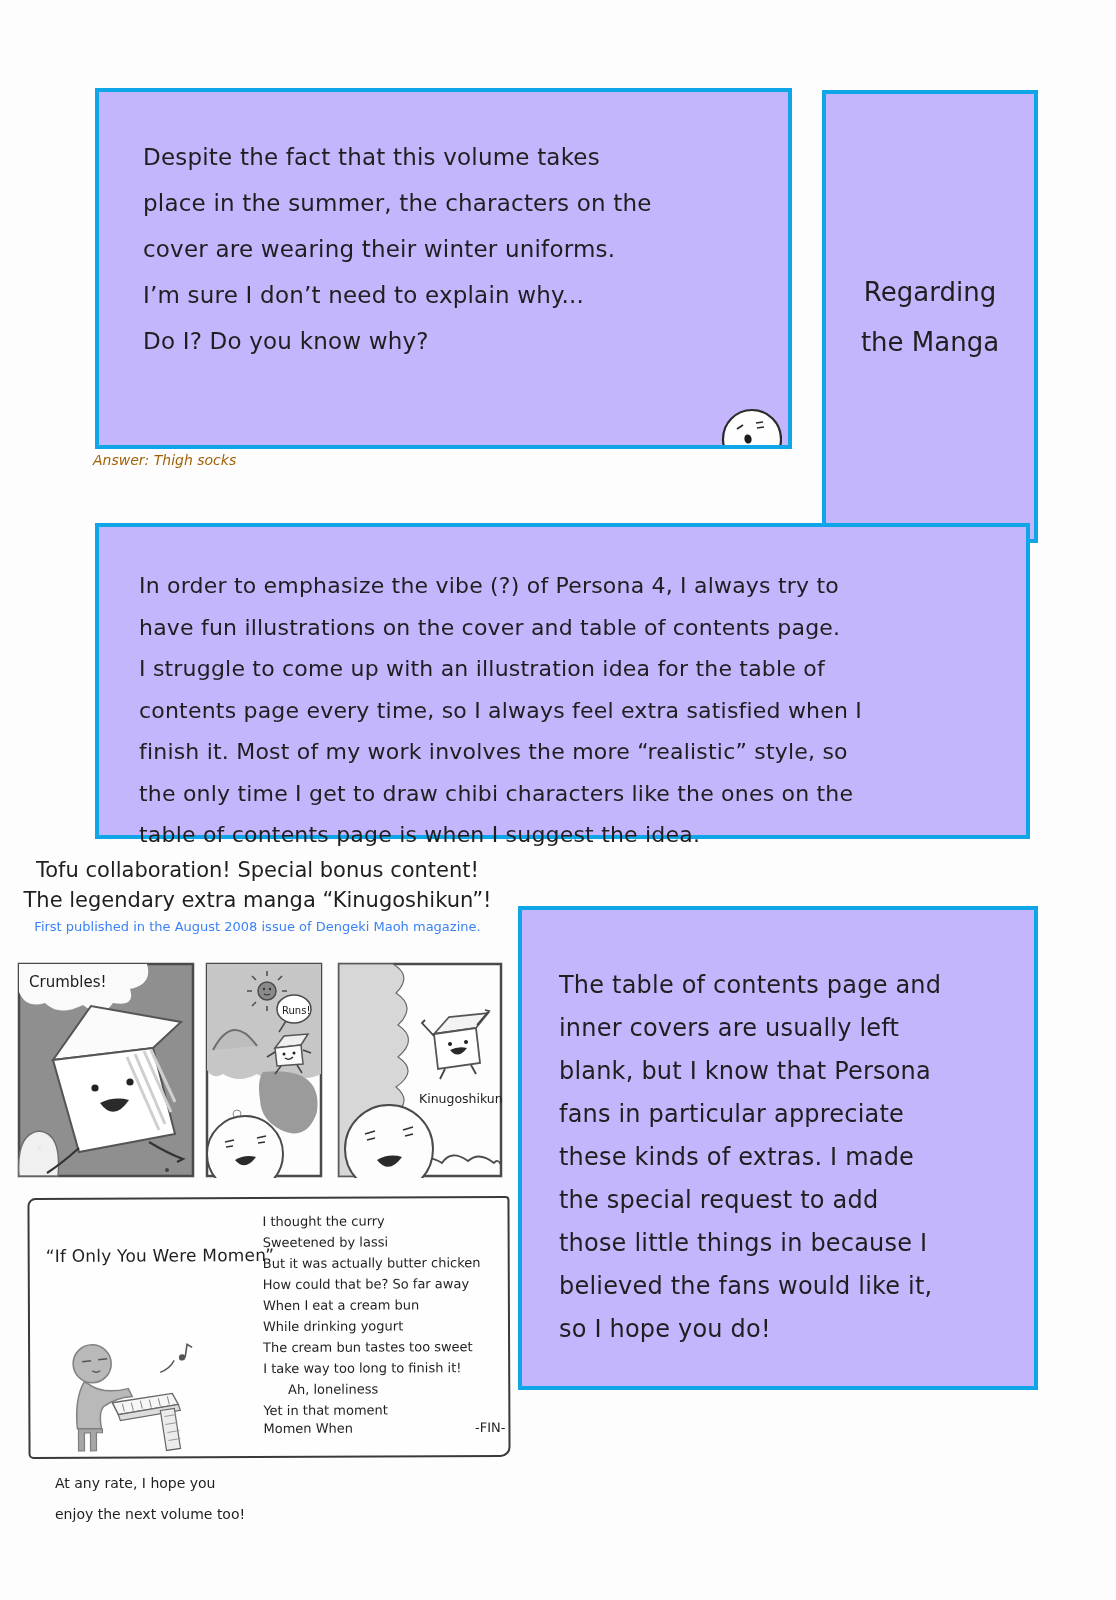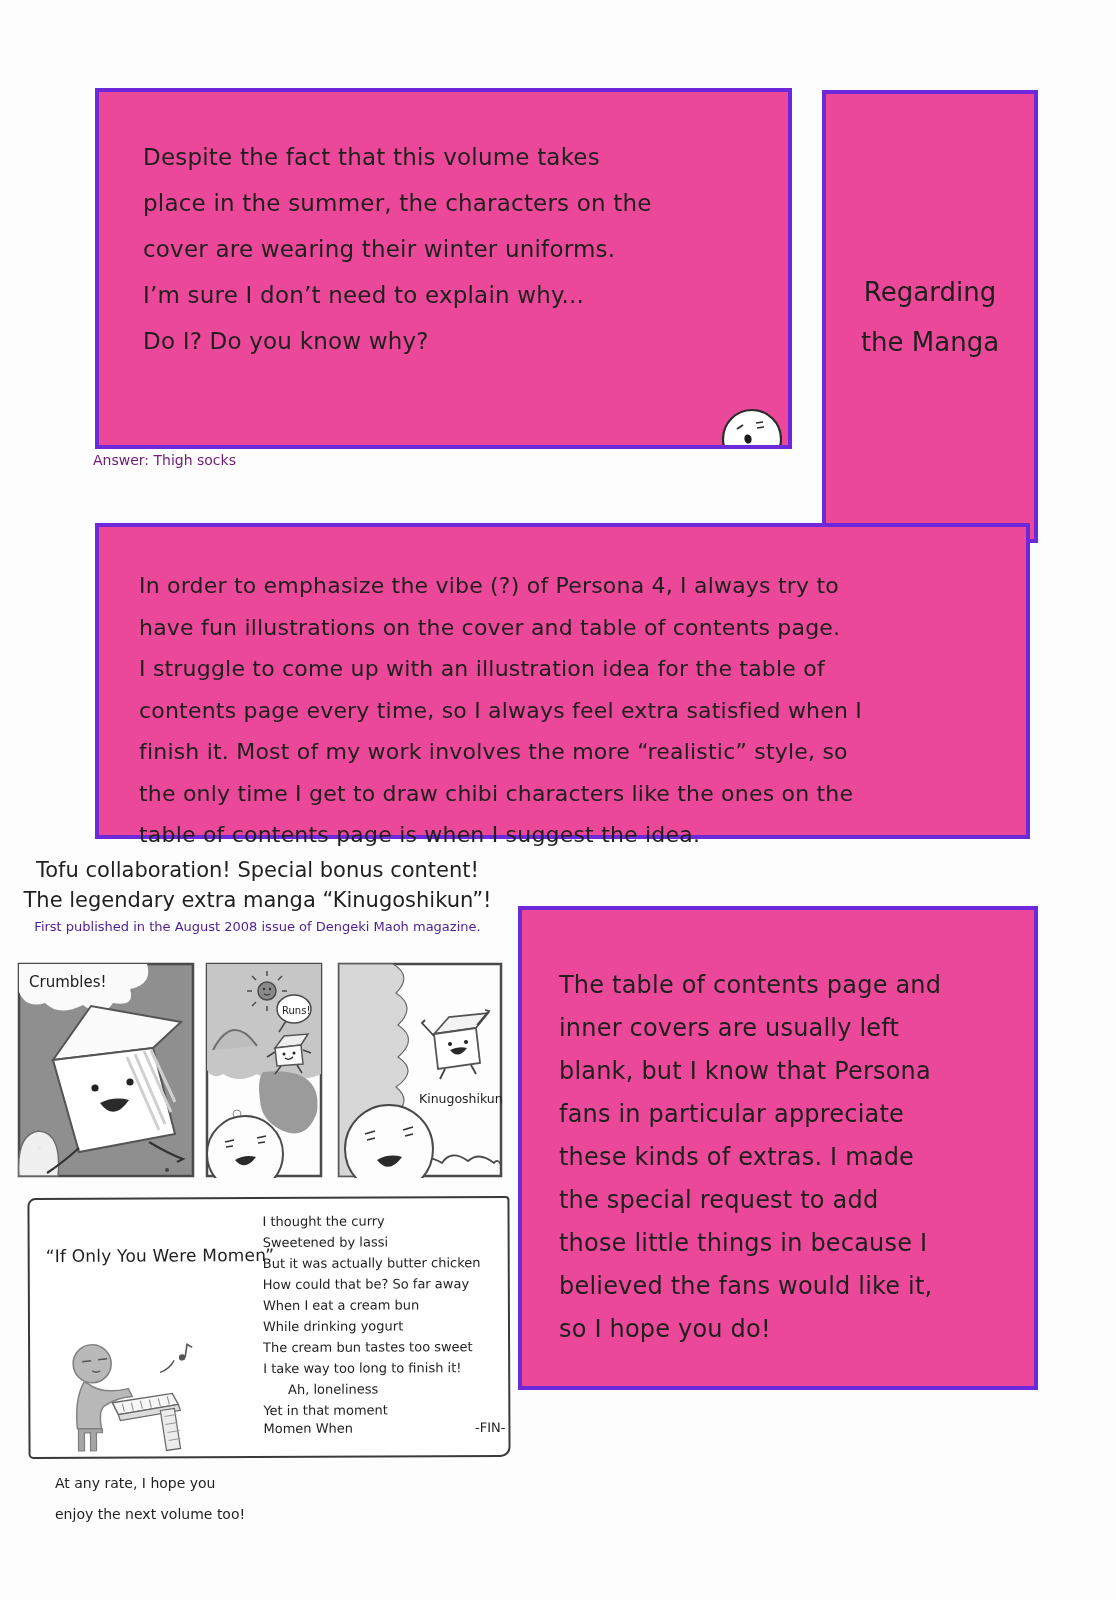--- a/index.html
+++ b/index.html
@@ -7,47 +7,47 @@
   .page{
     position:relative;
     width:1116px;height:1600px;
     background:#fdfdfd;
     overflow:hidden;
     font-family:"DejaVu Sans", sans-serif;
     color:#1f1f1f;
   }
   .box{
     position:absolute;
-    background:#ec4899;
-    border:4px solid #6d28d9;
+    background:#c4b5fd;
+    border:4px solid #0ea5e9;
     box-sizing:border-box;
   }
   .hand{white-space:pre-line;}
   
   .box1{left:95px;top:88px;width:697px;height:361px;overflow:hidden;}
   .box1 .txt{
     position:absolute;left:44px;top:42px;width:620px;
     font-size:23px;line-height:46px;letter-spacing:.2px;
   }
   .peek{position:absolute;right:6px;bottom:-6px;width:62px;height:58px;}
   
-  .answer{position:absolute;left:93px;top:452px;font-size:14px;color:#701a75;}
+  .answer{position:absolute;left:93px;top:452px;font-size:14px;color:#a16207;font-style:italic;}
   
   .box2{left:822px;top:90px;width:216px;height:453px;display:flex;align-items:center;justify-content:center;}
   .box2 .txt{font-size:26px;line-height:50px;text-align:center;}
   
   .box3{left:95px;top:509px;width:935px;height:316px;margin-top:14px;}
   .box3 .txt{
     position:absolute;left:40px;top:38px;width:860px;
     font-size:22px;line-height:41.5px;letter-spacing:.2px;
   }
   
   .bonus{position:absolute;left:5px;top:855px;width:505px;text-align:center;}
   .bonus .l1{font-size:21px;line-height:30px;}
-  .bonus .l2{font-size:13px;line-height:24px;color:#4c1d95;}
+  .bonus .l2{font-size:13px;line-height:24px;color:#3b82f6;}
   
   .strip svg{position:absolute;top:962px;height:216px;}
   .p1{left:17px;width:178px;}
   .p2{left:205px;width:118px;}
   .p3{left:337px;width:166px;}
   
   .poem{
     position:absolute;left:28px;top:1197px;width:482px;height:261px;
     background:#fefefe;border:2.5px solid #3a3a3a;box-sizing:border-box;
     border-radius:8px 4px 10px 5px;

